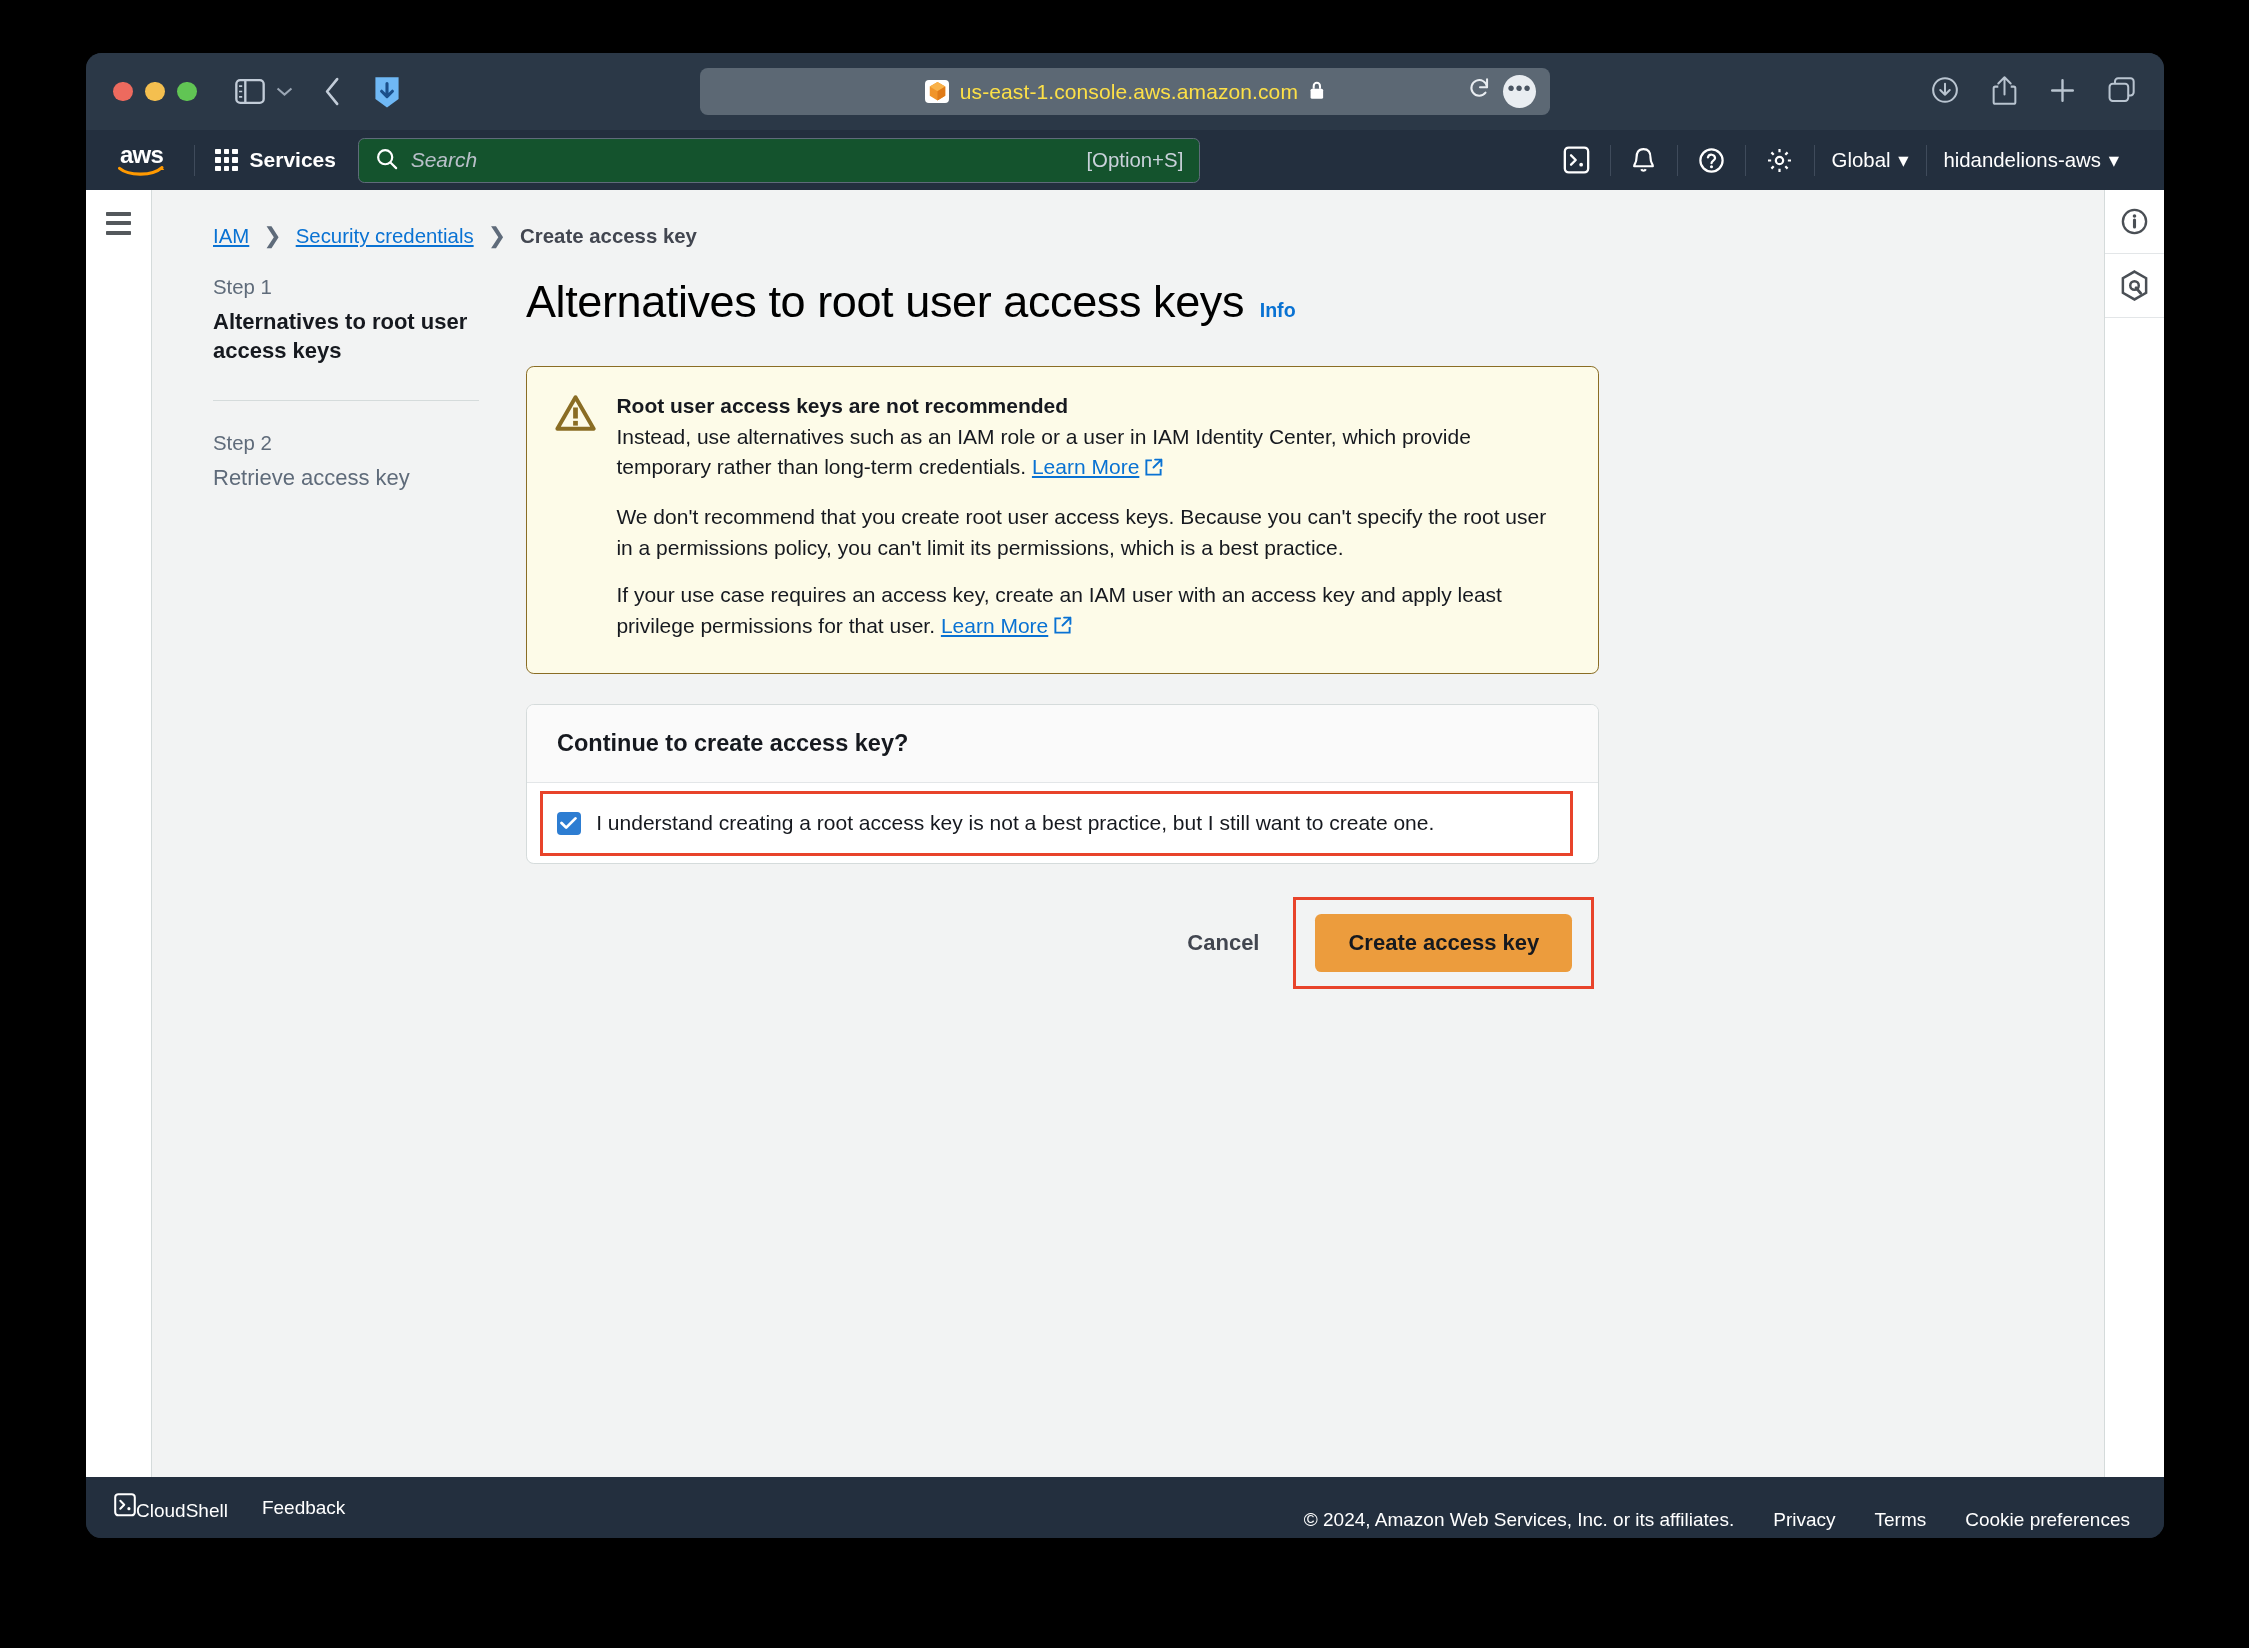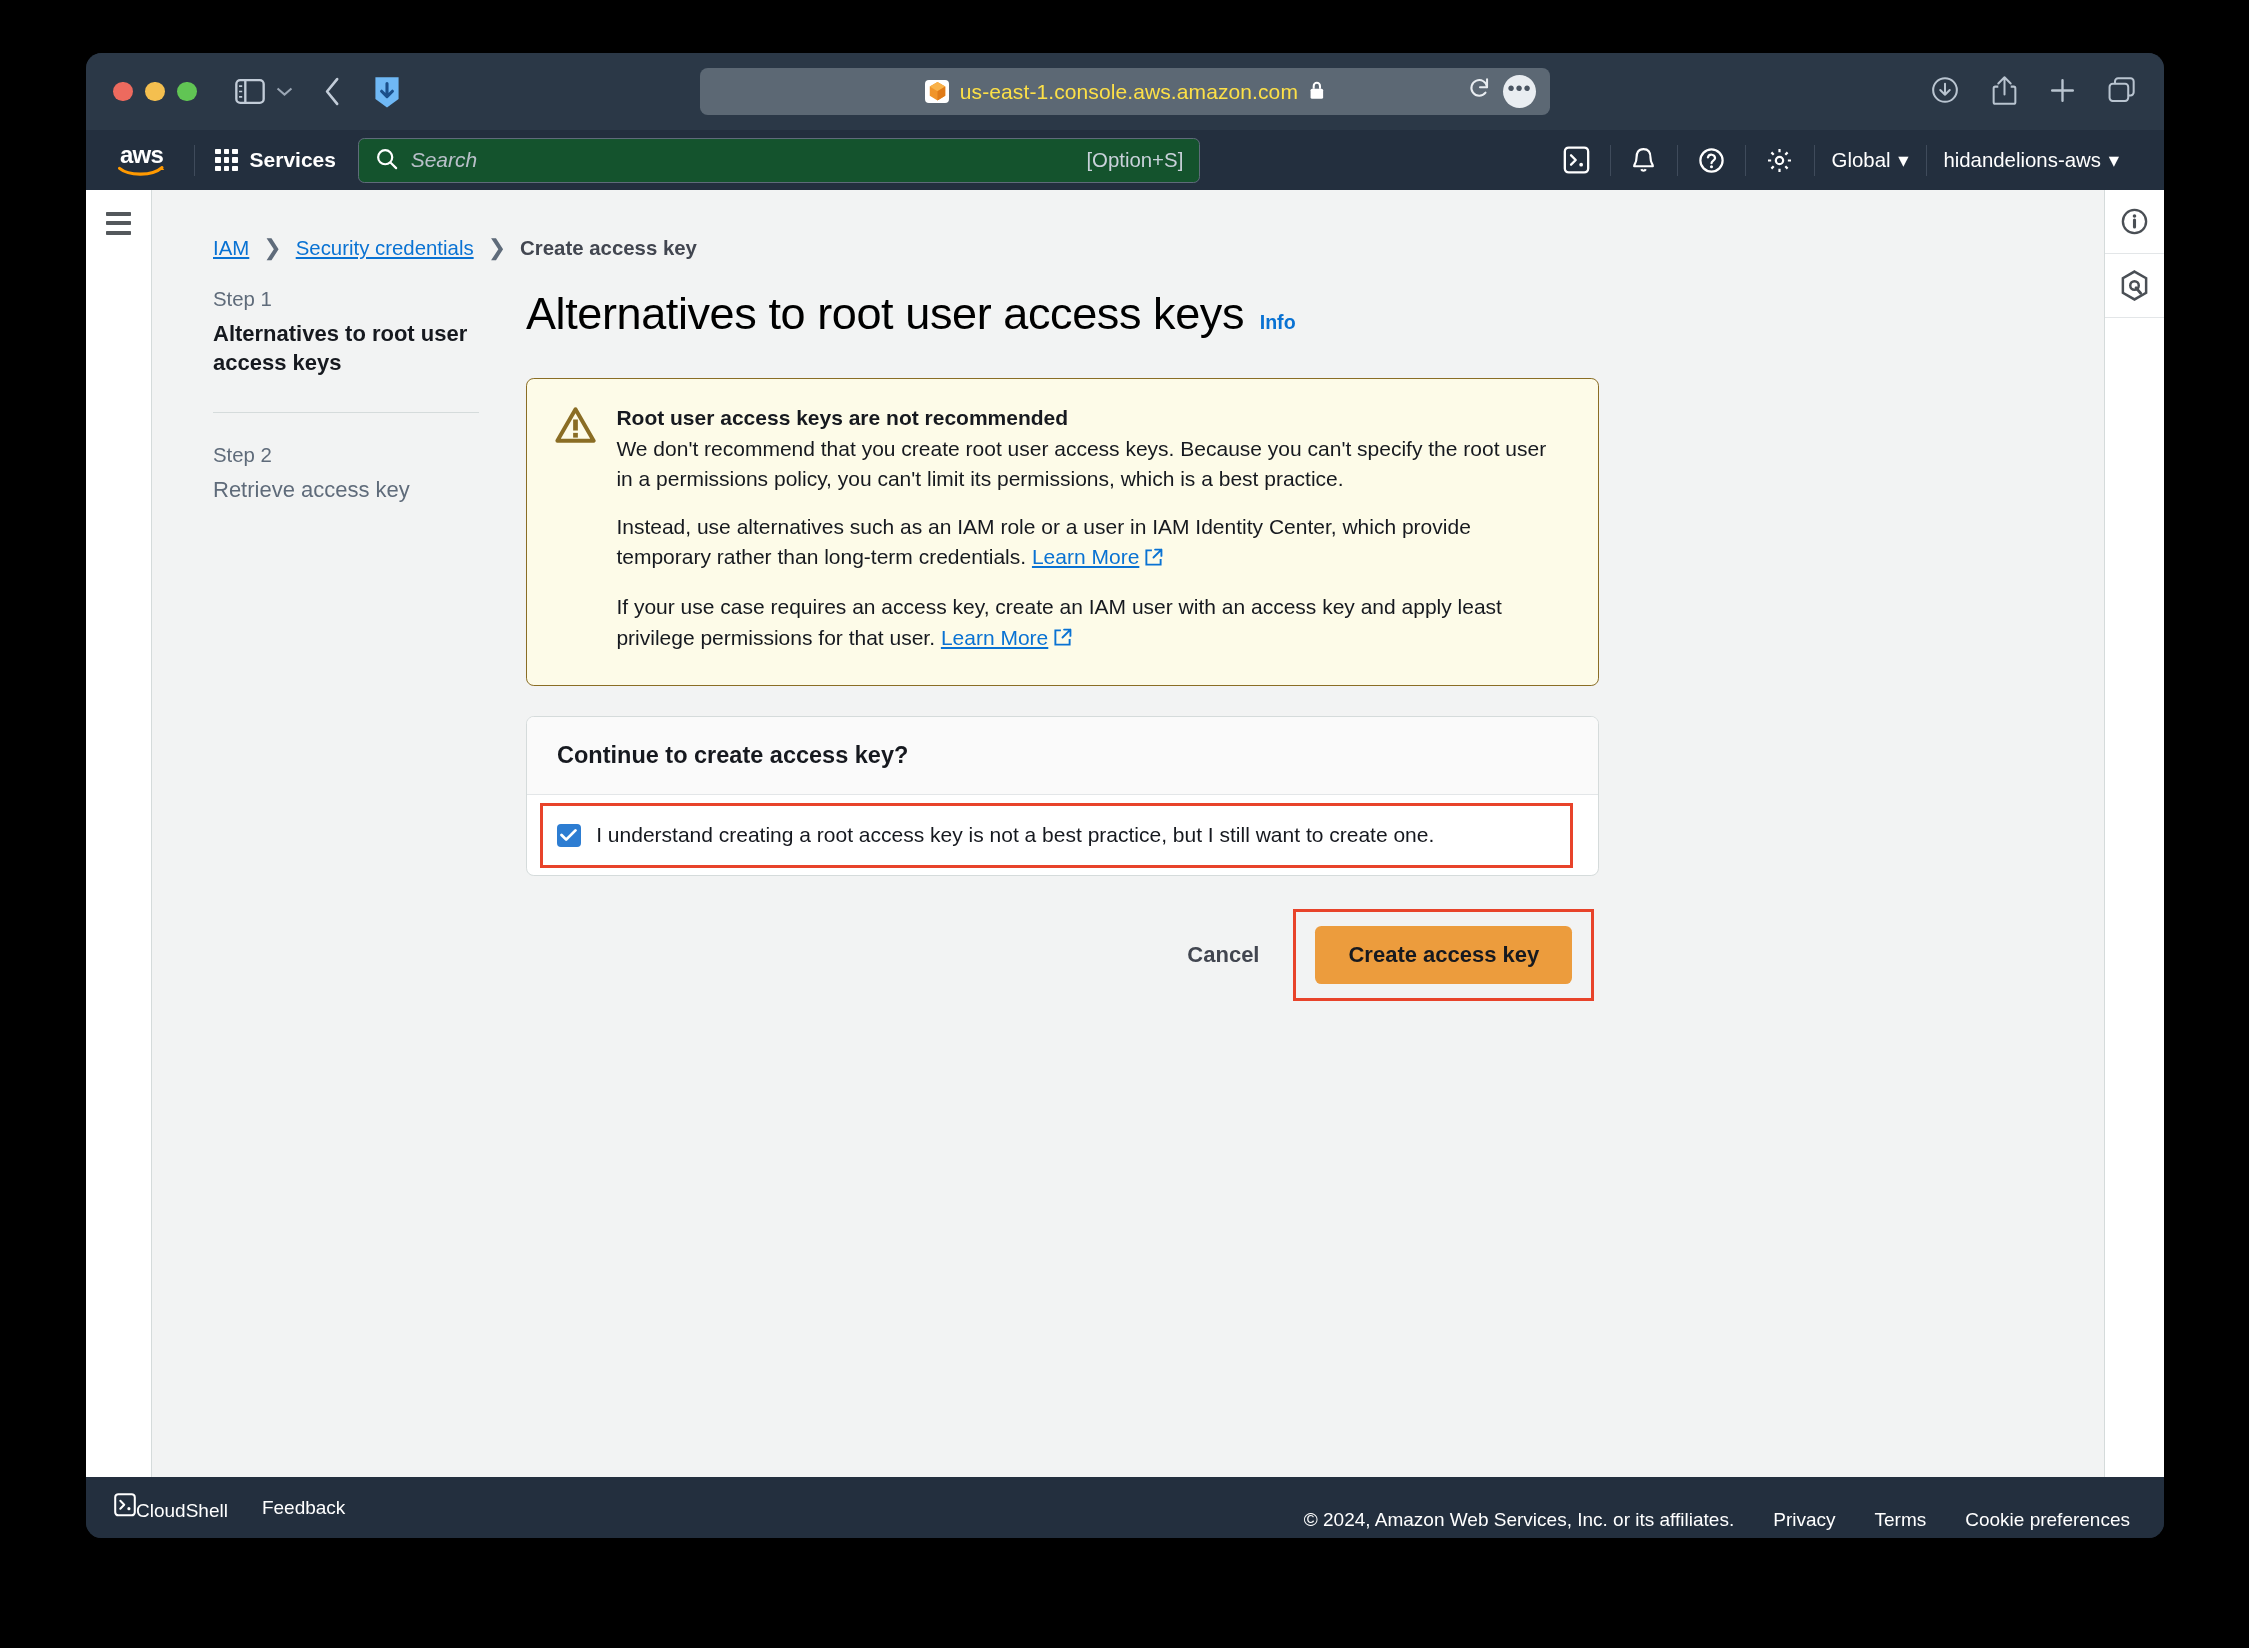--- a/index.html
+++ b/index.html
@@ -106,21 +106,21 @@
   
   .app-body { flex: 1; display: flex; background: #f2f3f3; min-height: 0; }
   .left-rail {
     width: 66px; flex: 0 0 66px; background: #fff;
     border-right: 0.8px solid #d5dbdb;
     padding-top: 22px; display: flex; justify-content: center;
   }
   .hamburger { display: flex; flex-direction: column; gap: 5.5px; }
   .hamburger i { width: 25px; height: 3.9px; background: #54585c; border-radius: 0.8px; display: block; }
 
-  .content-col { flex: 1; min-width: 0; display: flex; flex-direction: column; padding: 12px 0 0 0; }
+  .content-col { flex: 1; min-width: 0; display: flex; flex-direction: column; padding: 0 0 0 0; }
   .right-rail {
     width: 60px; flex: 0 0 60px; background: #fff;
     border-left: 0.8px solid #d5dbdb;
     display: flex; flex-direction: column; align-items: center;
   }
   .rail-btn {
     width: 100%; height: 64px;
     display: flex; align-items: center; justify-content: center;
     border-bottom: 0.8px solid #e3e6e8;
   }
@@ -436,28 +436,28 @@
           <div class="alert">
             <span>
               <svg width="41" height="38" viewBox="0 0 52 48">
                 <path d="M26 4 L49 44 H3 Z" fill="none" stroke="#8a6d24" stroke-width="5" stroke-linejoin="round"></path>
                 <rect x="23" y="17" width="6" height="14" fill="#8a6d24"></rect>
                 <rect x="23" y="34" width="6" height="6" fill="#8a6d24"></rect>
               </svg>
             </span>
             <div class="alert-body">
               <div class="alert-title">Root user access keys are not recommended</div>
-              <p class="alert-p">We don't recommend that you create root user access keys. Because you can't specify the root user in a permissions policy, you can't limit its permissions, which is a best practice.</p>
               <p class="alert-p">
                 <span>Instead, use alternatives such as an IAM role or a user in IAM Identity Center, which provide temporary rather than long-term credentials.</span>
                 <a class="ext-link">Learn More</a><span class="ext-ico"><svg width="19" height="19" viewBox="0 0 24 24">
                         <path d="M10 3 H3 v18 h18 v-7" fill="none" stroke="#0972d3" stroke-width="2.4"></path>
                         <path d="M14 2 h8 v8 M22 2 L12 12" fill="none" stroke="#0972d3" stroke-width="2.4" stroke-linecap="round" stroke-linejoin="round"></path>
                       </svg></span>
               </p>
+              <p class="alert-p">We don't recommend that you create root user access keys. Because you can't specify the root user in a permissions policy, you can't limit its permissions, which is a best practice.</p>
               <p class="alert-p">
                 <span>If your use case requires an access key, create an IAM user with an access key and apply least privilege permissions for that user.</span>
                 <a class="ext-link">Learn More</a><span class="ext-ico"><svg width="19" height="19" viewBox="0 0 24 24">
                         <path d="M10 3 H3 v18 h18 v-7" fill="none" stroke="#0972d3" stroke-width="2.4"></path>
                         <path d="M14 2 h8 v8 M22 2 L12 12" fill="none" stroke="#0972d3" stroke-width="2.4" stroke-linecap="round" stroke-linejoin="round"></path>
                       </svg></span>
               </p>
             </div>
           </div>
 

